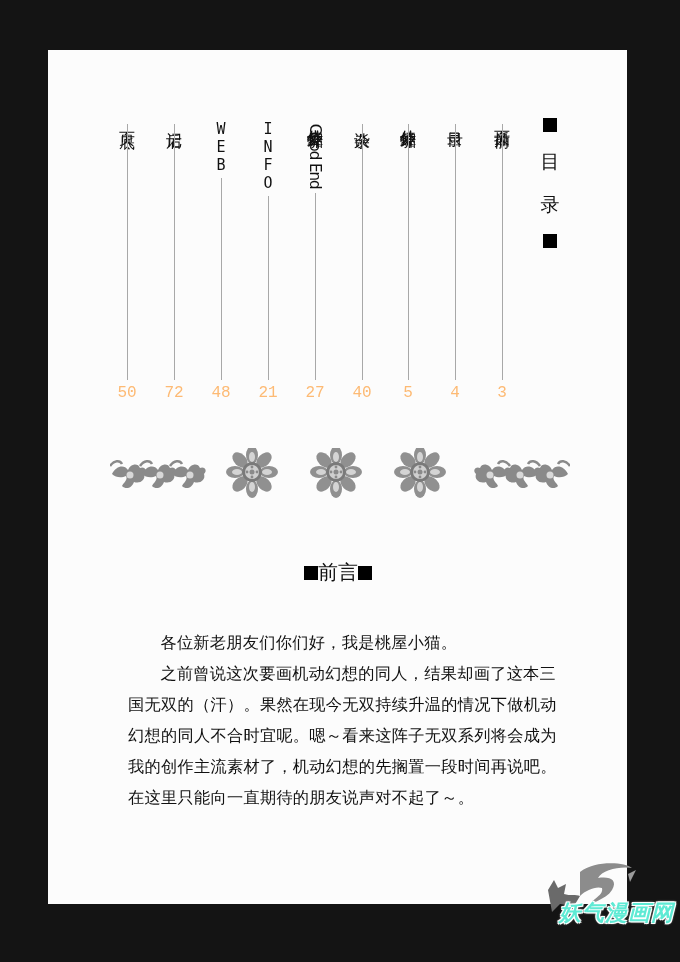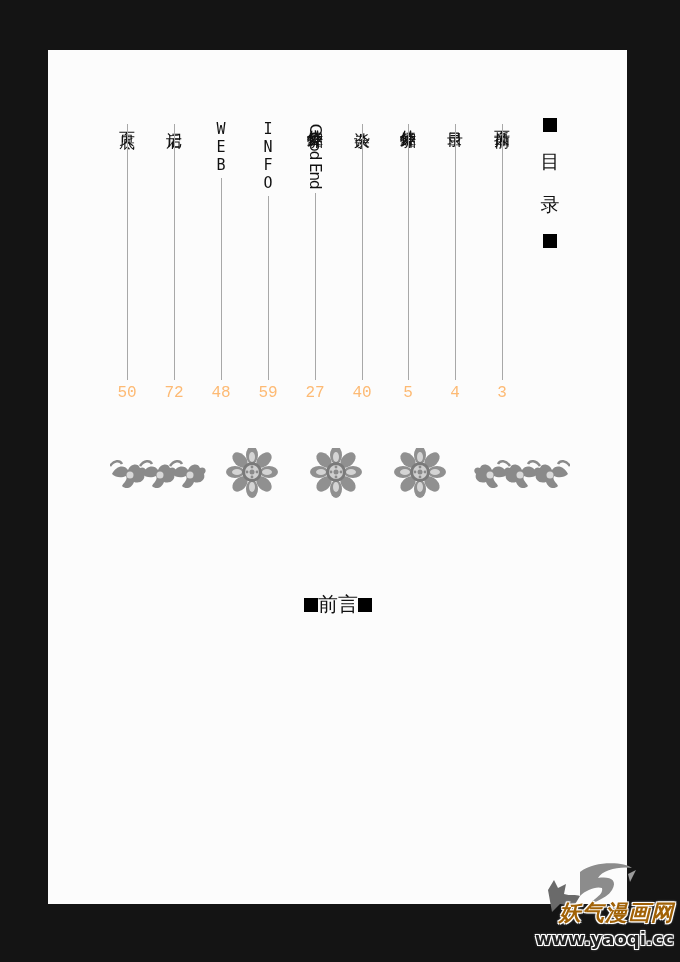--- a/index.html
+++ b/index.html
@@ -99,21 +99,21 @@
       width: 460px;
       height: 50px;
     }
     .ornament svg { position: absolute; }
 
     
     .preface-heading {
       position: absolute;
       left: 0;
       width: 676px;
-      top: 592px;
+      top: 560px;
       text-align: center;
       font-size: 20px;
       line-height: 24px;
       color: #111;
     }
     .preface-heading .sq {
       display: inline-block;
       width: 14px;
       height: 14px;
       background: #000;
@@ -146,21 +146,21 @@
       position: absolute;
       left: 20px;
       top: 0;
     }
     .wm-cn {
       position: absolute;
       right: 6px;
       top: 38px;
       font-size: 22px;
       font-weight: bold;
-      color: #a16207;
+      color: #5eead4;
       letter-spacing: 1px;
       text-shadow: 0 0 2px #fff, 0 0 3px #fff, 1px 1px 0 #fff, -1px -1px 0 #fff, 1px -1px 0 #fff, -1px 1px 0 #fff;
       font-style: italic;
     }
     .wm-url {
       position: absolute;
       right: 6px;
       top: 68px;
       font-family: "DejaVu Sans", sans-serif;
       font-size: 18px;
@@ -202,21 +202,21 @@
   <span class="toc-page">40</span>
 </div>
 <div class="toc-col" style="left:315px">
   <span class="toc-label mixed"><span class="cjk">貂蝉外传</span><span style="font-size:15px;"> Good End</span></span>
   <span class="toc-line"></span>
   <span class="toc-page">27</span>
 </div>
 <div class="toc-col" style="left:268px">
   <span class="toc-label latin">INFO</span>
   <span class="toc-line"></span>
-  <span class="toc-page">59</span>
+  <span class="toc-page">21</span>
 </div>
 <div class="toc-col" style="left:221px">
   <span class="toc-label latin">WEB</span>
   <span class="toc-line"></span>
   <span class="toc-page">48</span>
 </div>
 <div class="toc-col" style="left:174px">
   <span class="toc-label">后记</span>
   <span class="toc-line"></span>
   <span class="toc-page">72</span>
@@ -273,23 +273,24 @@
       <use href="#flourish" x="60" y="8"></use>
     </g>
   </svg>
 </div>
 
 <div class="preface-heading">
   <span class="sq"></span><span>前言</span><span class="sq"></span>
 </div>
 
 <div class="preface-body">
+  <p>各位新老朋友们你们好，我是桃屋小猫。</p>
+  <p>之前曾说这次要画机动幻想的同人，结果却画了这本三国无双的（汗）。果然在现今无双持续升温的情况下做机动幻想的同人不合时宜呢。嗯～看来这阵子无双系列将会成为我的创作主流素材了，机动幻想的先搁置一段时间再说吧。在这里只能向一直期待的朋友说声对不起了～。</p>
 </div>
 
 <div class="watermark">
   <svg class="wm-logo" width="110" height="60" viewBox="0 0 110 60">
     <path d="M40,12 C55,0 85,2 92,8 C80,6 62,10 58,18 C70,16 78,20 72,30 C66,40 50,42 44,50 C50,40 64,36 62,28 C56,26 46,30 40,36 Z" fill="#8c8c8c"></path>
     <path d="M8,30 L14,20 L18,28 L26,24 L24,34 C30,36 36,34 40,36 L34,46 L20,44 L12,52 Z" fill="#6a6a6a"></path>
     <path d="M88,14 L96,10 L90,22 Z" fill="#9a9a9a"></path>
   </svg>
   <div class="wm-cn">妖气漫画网</div>
-  <div class="wm-url">www.yaoqi.cc</div>
 </div>
 
 </body></html>

